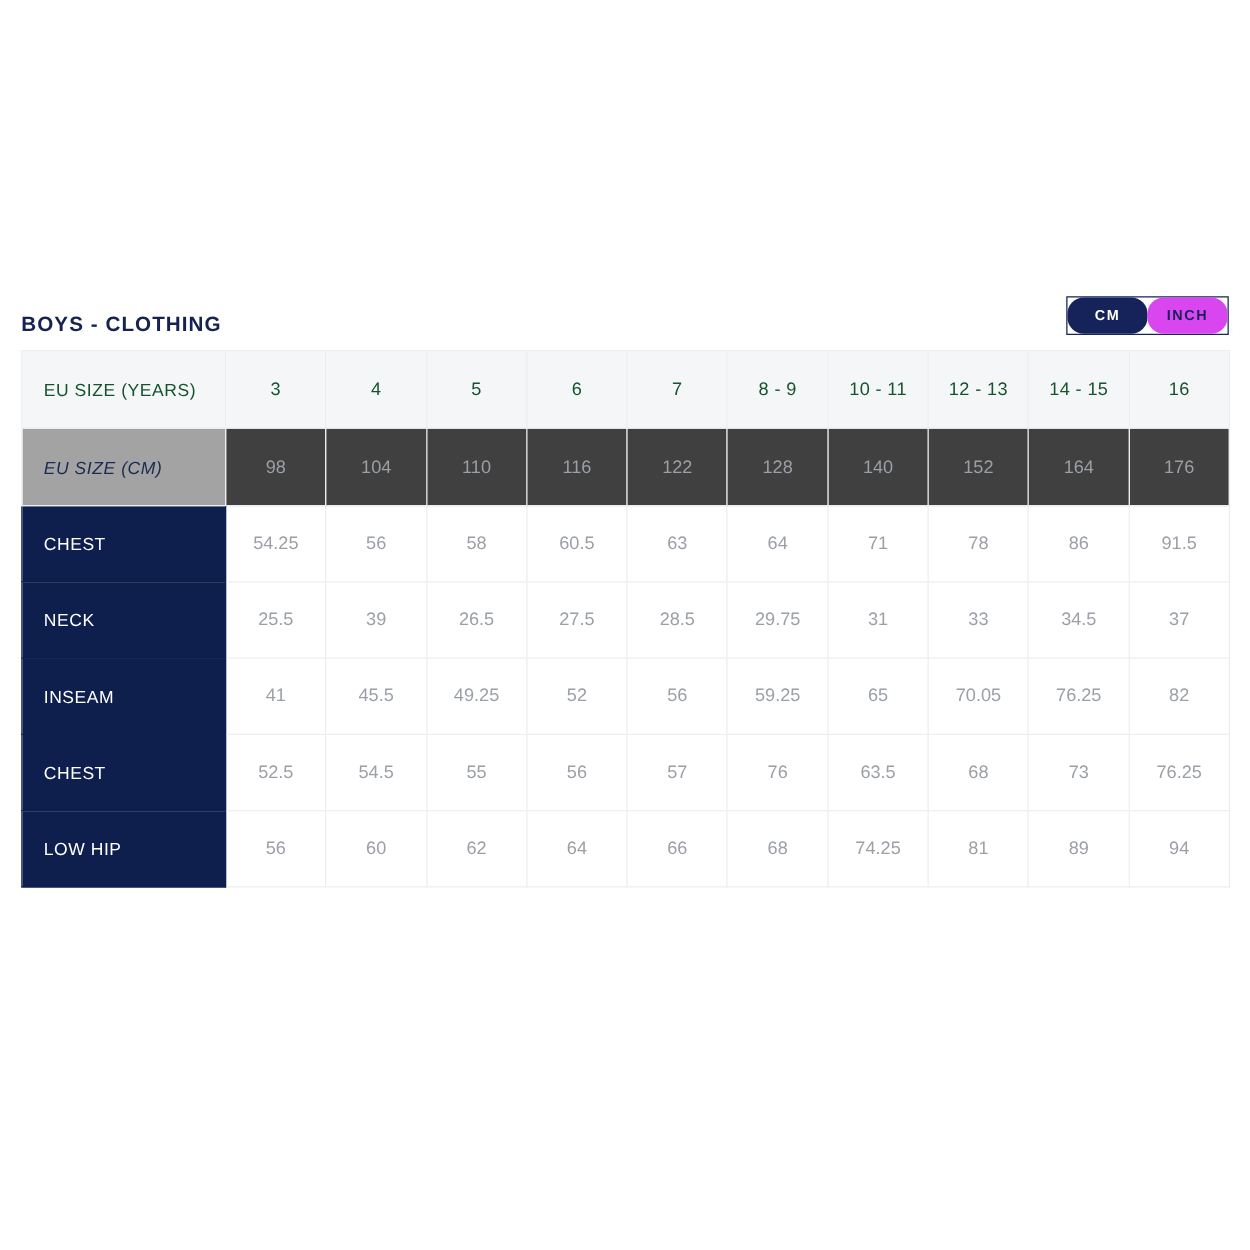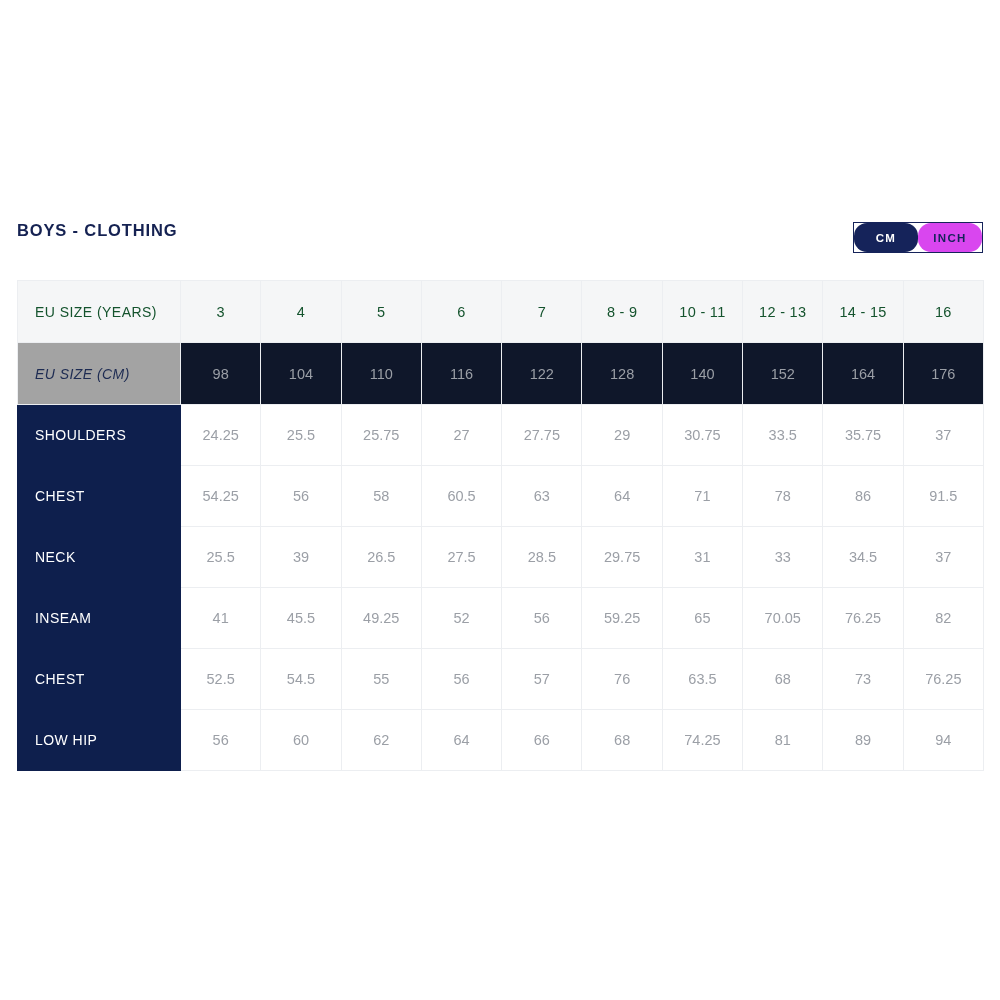--- a/index.html
+++ b/index.html
@@ -24,21 +24,21 @@
   }
 
   
   .chart-header {
     position: absolute;
     left: 17px;
     top: 222px;
     width: 966px;
     height: 46px;
     display: flex;
-    align-items: flex-start;
+    align-items: flex-end;
     justify-content: space-between;
   }
 
   .chart-title {
     font-size: 16.5px;
     font-weight: bold;
     letter-spacing: 0.85px;
     color: #152252;
     white-space: nowrap;
     line-height: 1;
@@ -108,21 +108,21 @@
   tr.head-years td.rowlabel {
     text-align: left;
     padding-left: 17px;
     font-size: 14px;
     letter-spacing: 0.45px;
   }
 
   
   tr.head-cm td {
     height: 62px;
-    background: #0f172a;
+    background: #404040;
     color: #9b9fa6;
     font-size: 14.5px;
   }
   tr.head-cm td.rowlabel {
     background: #a3a3a3;
     color: #1d2b52;
     text-align: left;
     padding-left: 17px;
     font-size: 14px;
     letter-spacing: 0.45px;
@@ -199,33 +199,20 @@
           <td>110</td>
           <td>116</td>
           <td>122</td>
           <td>128</td>
           <td>140</td>
           <td>152</td>
           <td>164</td>
           <td>176</td>
         </tr>
 
-        <tr class="meas-row">
-          <td class="rowlabel">SHOULDERS</td>
-          <td>24.25</td>
-          <td>25.5</td>
-          <td>25.75</td>
-          <td>27</td>
-          <td>27.75</td>
-          <td>29</td>
-          <td>30.75</td>
-          <td>33.5</td>
-          <td>35.75</td>
-          <td>37</td>
-        </tr>
 
         <tr class="meas-row">
           <td class="rowlabel">CHEST</td>
           <td>54.25</td>
           <td>56</td>
           <td>58</td>
           <td>60.5</td>
           <td>63</td>
           <td>64</td>
           <td>71</td>

